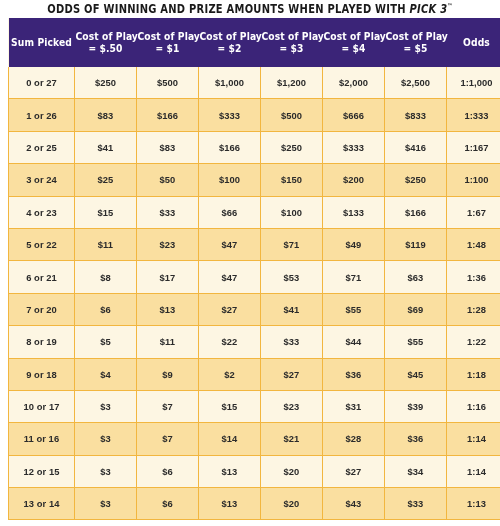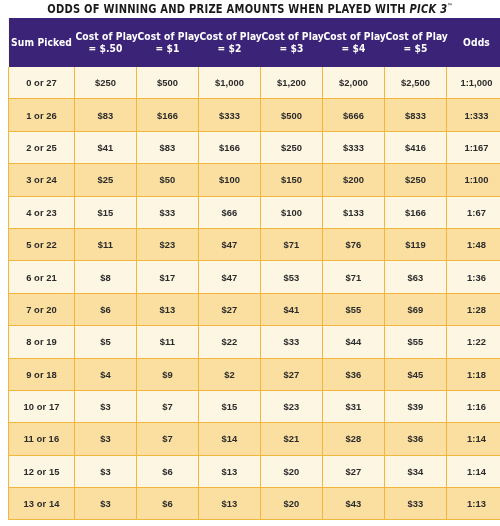--- a/index.html
+++ b/index.html
@@ -220,21 +220,21 @@
             <td>$133</td>
             <td>$166</td>
             <td>1:67</td>
           </tr>
           <tr class="row-dark">
             <td>5 or 22</td>
             <td>$11</td>
             <td>$23</td>
             <td>$47</td>
             <td>$71</td>
-            <td>$76</td>
+            <td>$49</td>
             <td>$119</td>
             <td>1:48</td>
           </tr>
           <tr class="row-light">
             <td>6 or 21</td>
             <td>$8</td>
             <td>$17</td>
             <td>$47</td>
             <td>$53</td>
             <td>$71</td>

